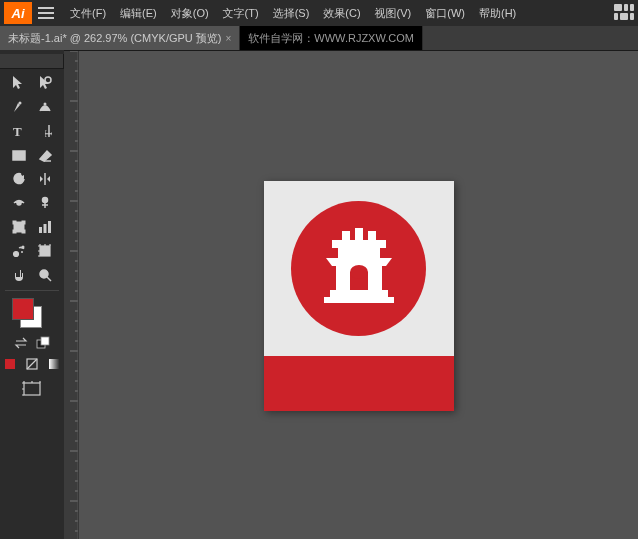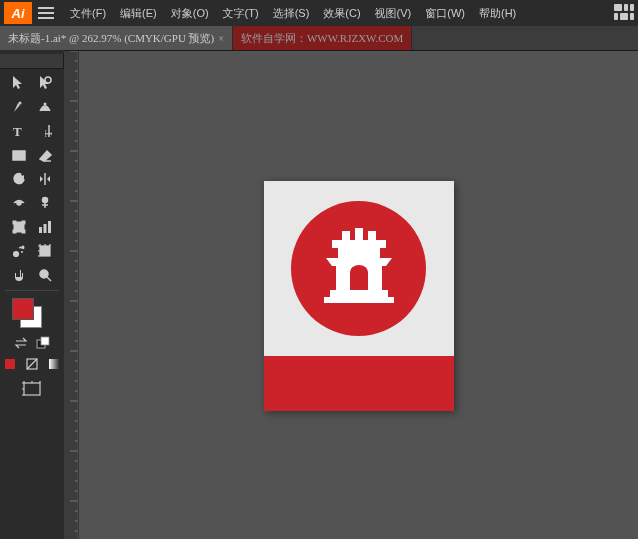--- a/index.html
+++ b/index.html
@@ -37,41 +37,40 @@
       white-space: nowrap;
     }
 
     
     .tab-bar {
       width: 100%;
       height: 24px;
       background: #3c3c3c;
       display: flex;
       align-items: flex-start;
-      font-family: Liberation Serif, serif;
     }
     .tab {
       height: 24px;
       background: #535353;
       color: #cccccc;
       font-size: 11px;
       padding: 0 8px;
       display: flex;
       align-items: center;
       gap: 4px;
       border-right: 1px solid #2b2b2b;
       cursor: pointer;
     }
     .tab .close-btn {
       font-size: 10px;
       color: #aaa;
       cursor: pointer;
     }
     .tab-inactive {
-      background: #7f1d1d;
+      background: #000000;
       color: #999;
     }
 
     
     .main-area {
       display: flex;
       width: 100%;
       height: calc(539px - 50px);
     }
 

